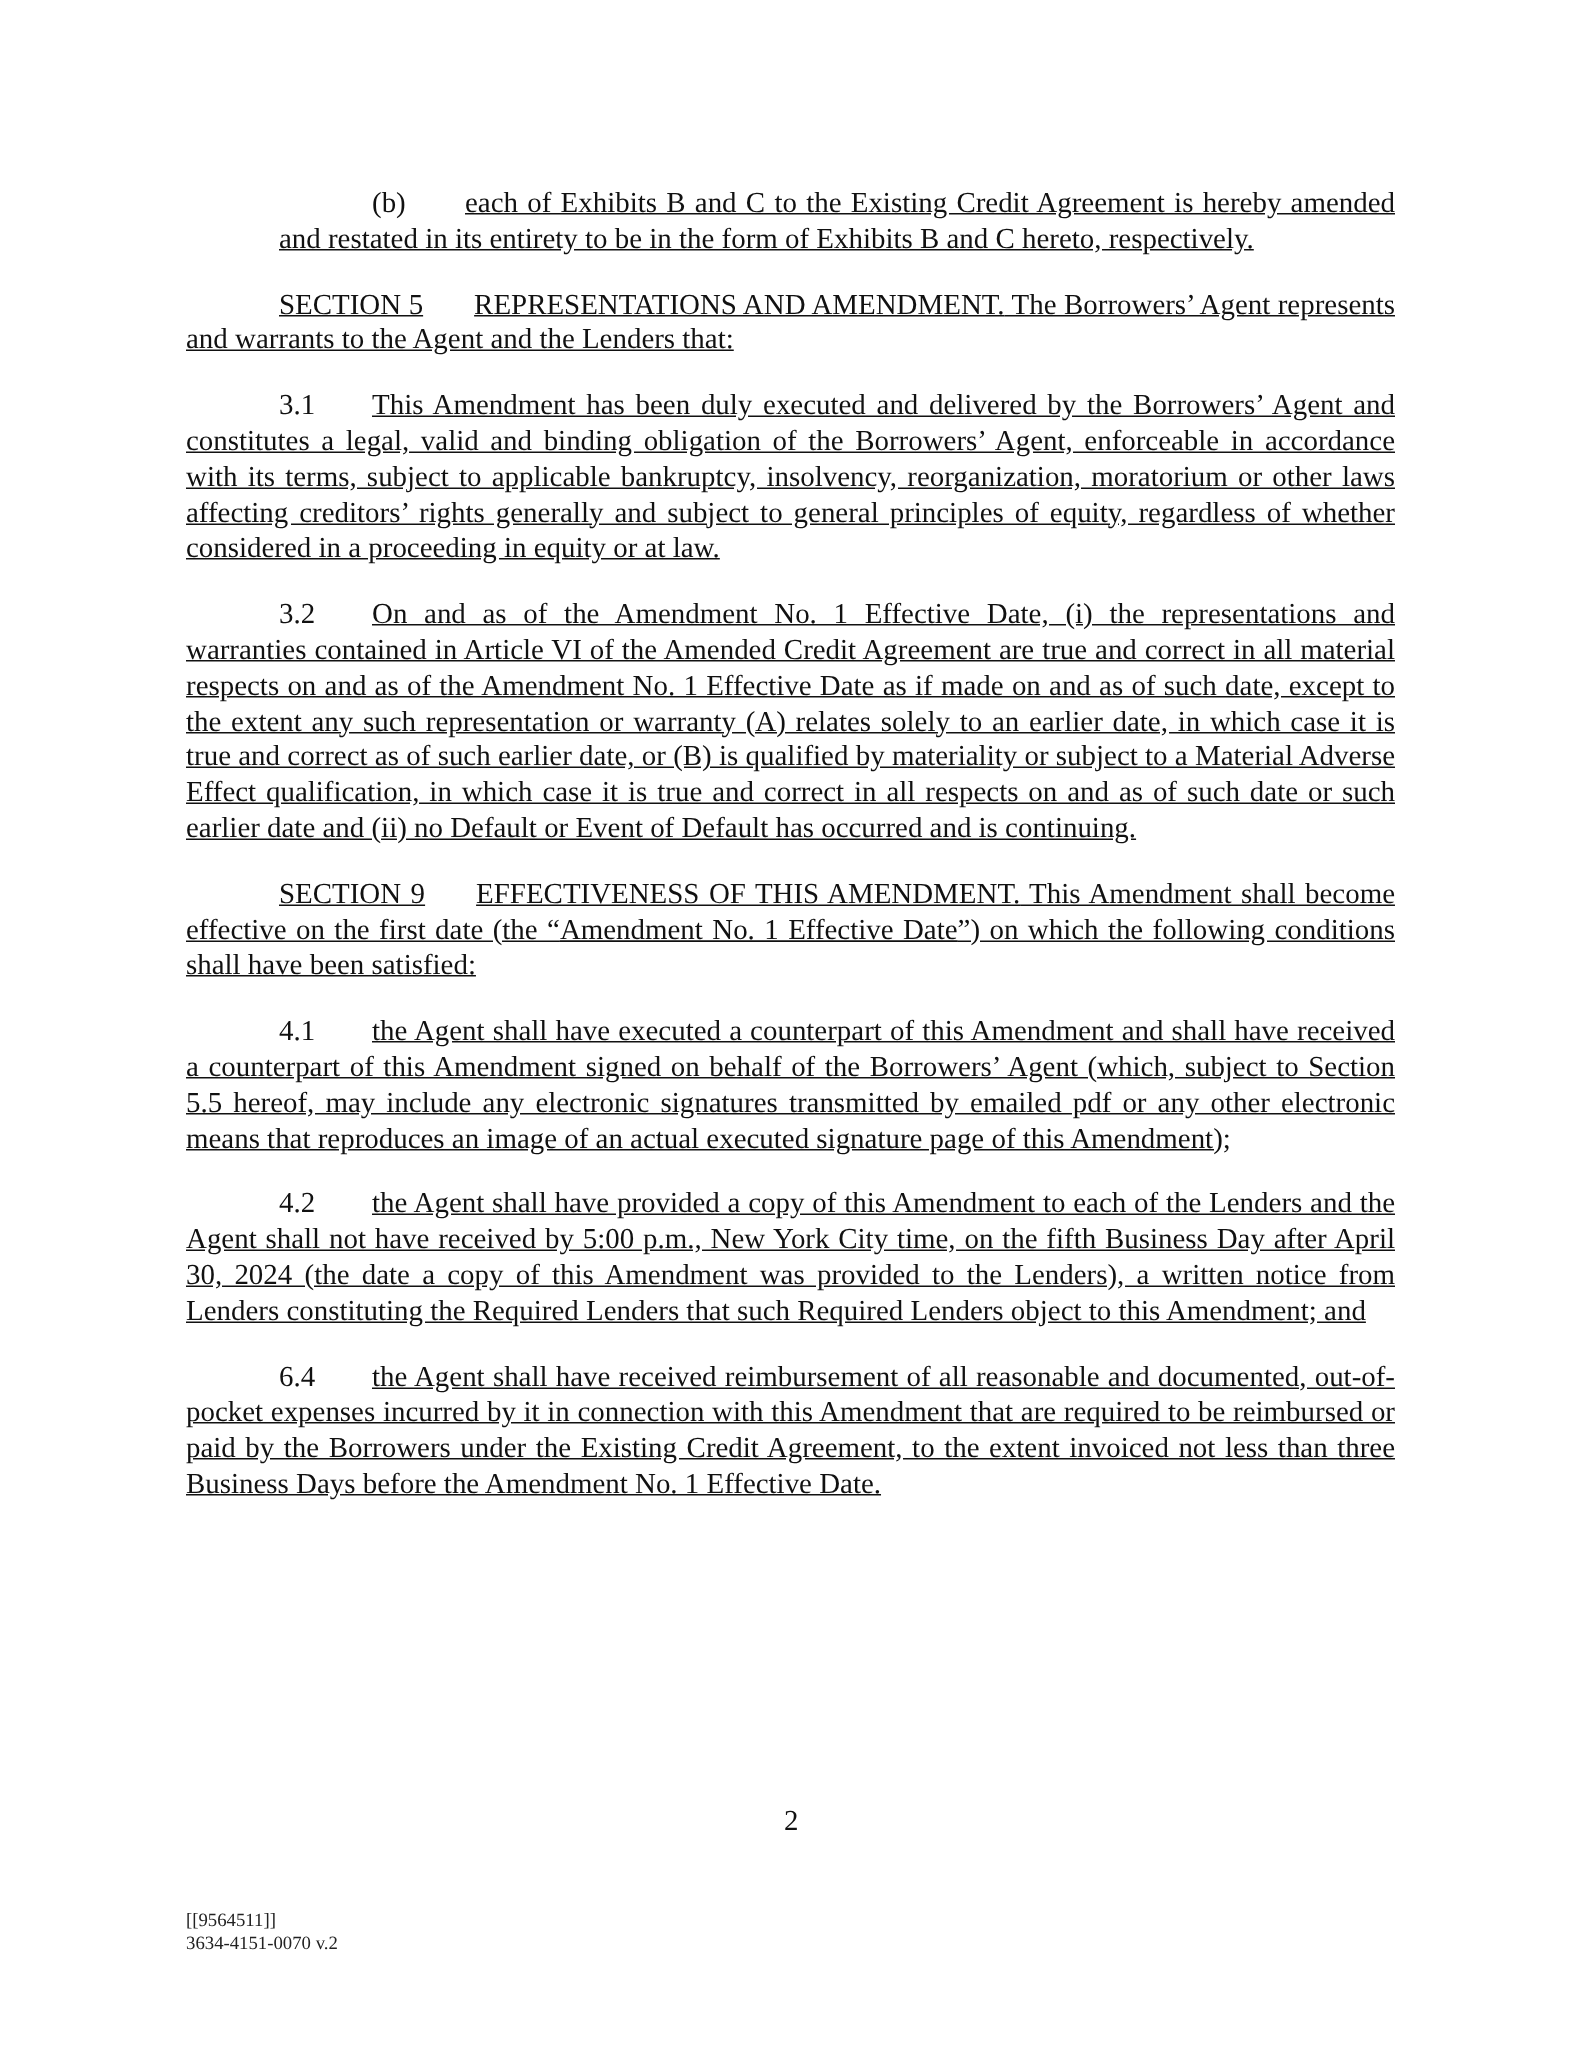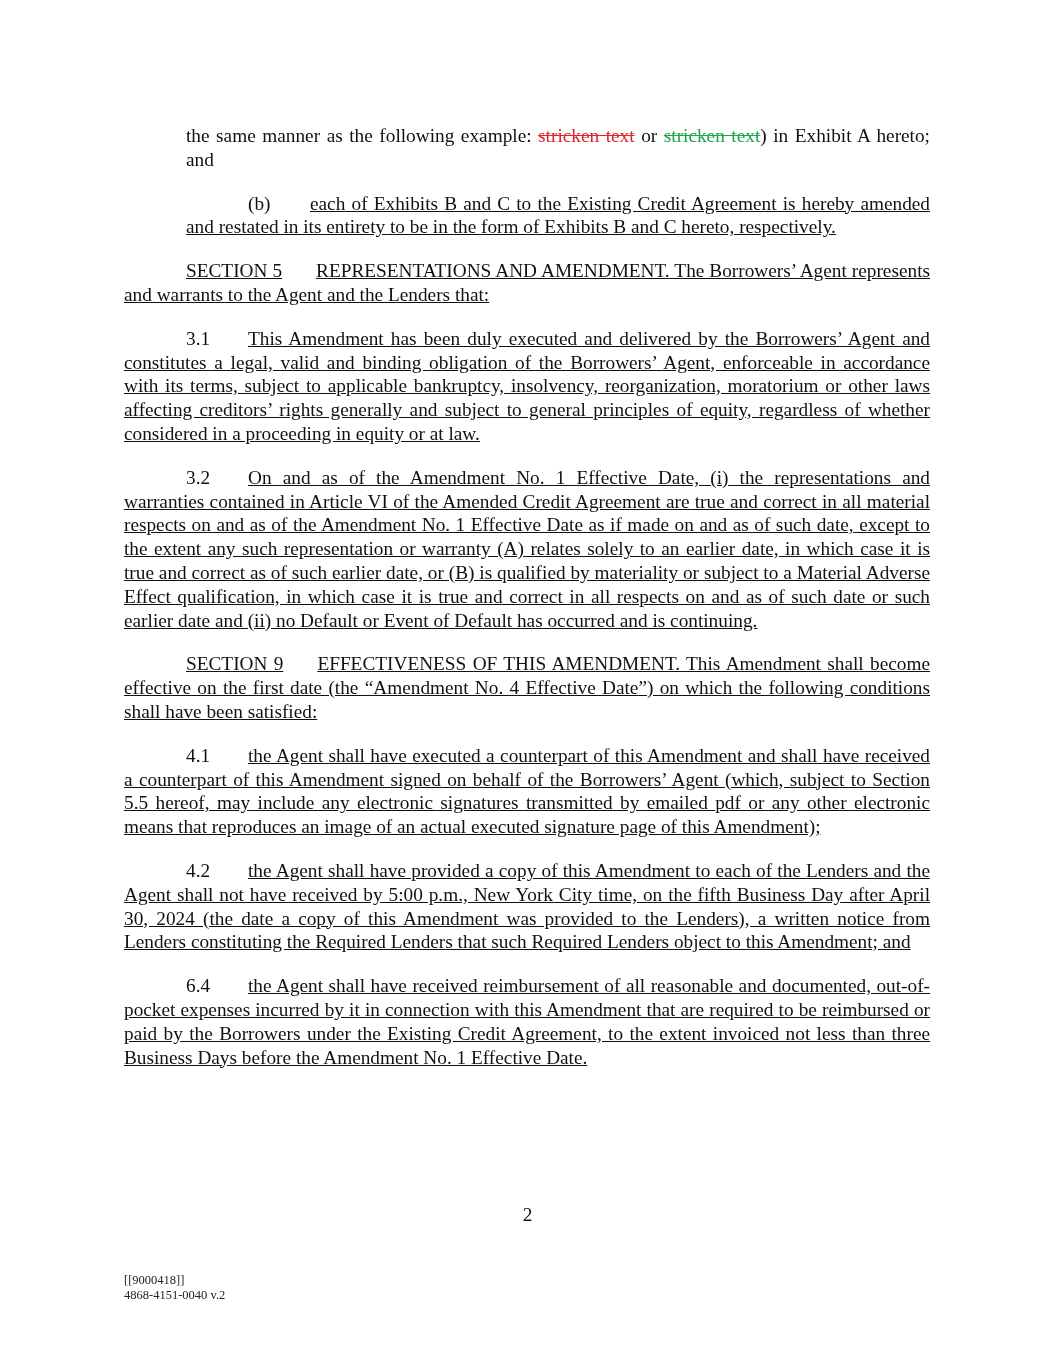--- a/index.html
+++ b/index.html
@@ -18,55 +18,52 @@
   .green-strike { color: #1fa64a; text-decoration: line-through; }
   .u { text-decoration: underline; }
   .page-number { position: absolute; top: 1203px; left: 0; width: 1055px; text-align: center; font-size: 19.3px; }
   .footer { position: absolute; left: 124px; top: 1273px; font-size: 12.5px; line-height: 14.5px; color: #222; }
 </style>
 </head>
 <body>
 
 <div class="page">
 
-  <p class="block indent-block">
-    <span>the same manner as the following example: </span><span class="red-strike">stricken text</span><span> or </span><span class="green-strike">stricken text</span><span>) in Exhibit A hereto; and</span>
-  </p>
 
   <p class="block indent-block first-indent">
     <span class="tab">(b)</span><span>each of Exhibits B and C to the Existing Credit Agreement is hereby amended and restated in its entirety to be in the form of Exhibits B and C hereto, respectively.</span>
   </p>
 
   <p class="block first-indent">
     <span>SECTION 5</span><span class="tab-sm"></span><span>REPRESENTATIONS AND AMENDMENT.</span><span> The Borrowers’ Agent represents and warrants to the Agent and the Lenders that:</span>
   </p>
 
   <p class="block first-indent">
     <span class="tab">3.1</span><span>This Amendment has been duly executed and delivered by the Borrowers’ Agent and constitutes a legal, valid and binding obligation of the Borrowers’ Agent, enforceable in accordance with its terms, subject to applicable bankruptcy, insolvency, reorganization, moratorium or other laws affecting creditors’ rights generally and subject to general principles of equity, regardless of whether considered in a proceeding in equity or at law.</span>
   </p>
 
   <p class="block first-indent">
     <span class="tab">3.2</span><span>On and as of the Amendment No. 1 Effective Date, (i) the representations and warranties contained in Article VI of the Amended Credit Agreement are true and correct in all material respects on and as of the Amendment No. 1 Effective Date as if made on and as of such date, except to the extent any such representation or warranty (A) relates solely to an earlier date, in which case it is true and correct as of such earlier date, or (B) is qualified by materiality or subject to a Material Adverse Effect qualification, in which case it is true and correct in all respects on and as of such date or such earlier date and (ii) no Default or Event of Default has occurred and is continuing.</span>
   </p>
 
   <p class="block first-indent">
-    <span>SECTION 9</span><span class="tab-sm"></span><span>EFFECTIVENESS OF THIS AMENDMENT.</span><span> This Amendment shall become effective on the first date (the “</span><span class="u">Amendment No. 4 Effective Date</span><span>”) on which the following conditions shall have been satisfied:</span>
+    <span>SECTION 9</span><span class="tab-sm"></span><span>EFFECTIVENESS OF THIS AMENDMENT.</span><span> This Amendment shall become effective on the first date (the “</span><span class="u">Amendment No. 1 Effective Date</span><span>”) on which the following conditions shall have been satisfied:</span>
   </p>
 
   <p class="block first-indent">
     <span class="tab">4.1</span><span>the Agent shall have executed a counterpart of this Amendment and shall have received a counterpart of this Amendment signed on behalf of the Borrowers’ Agent (which, subject to Section 5.5 hereof, may include any electronic signatures transmitted by emailed pdf or any other electronic means that reproduces an image of an actual executed signature page of this Amendment);</span>
   </p>
 
   <p class="block first-indent">
     <span class="tab">4.2</span><span>the Agent shall have provided a copy of this Amendment to each of the Lenders and the Agent shall not have received by 5:00 p.m., New York City time, on the fifth Business Day after April 30, 2024 (the date a copy of this Amendment was provided to the Lenders), a written notice from Lenders constituting the Required Lenders that such Required Lenders object to this Amendment; and</span>
   </p>
 
   <p class="block first-indent">
     <span class="tab">6.4</span><span>the Agent shall have received reimbursement of all reasonable and documented, out-of-pocket expenses incurred by it in connection with this Amendment that are required to be reimbursed or paid by the Borrowers under the Existing Credit Agreement, to the extent invoiced not less than three Business Days before the Amendment No. 1 Effective Date.</span>
   </p>
 </div>
 
 <div class="page-number">2</div>
 
 <div class="footer">
-  <div>[[9000418]]</div>
-  <div>4868-4151-0040 v.2</div>
+  <div>[[9564511]]</div>
+  <div>3634-4151-0070 v.2</div>
 </div>
 
 </body></html>

